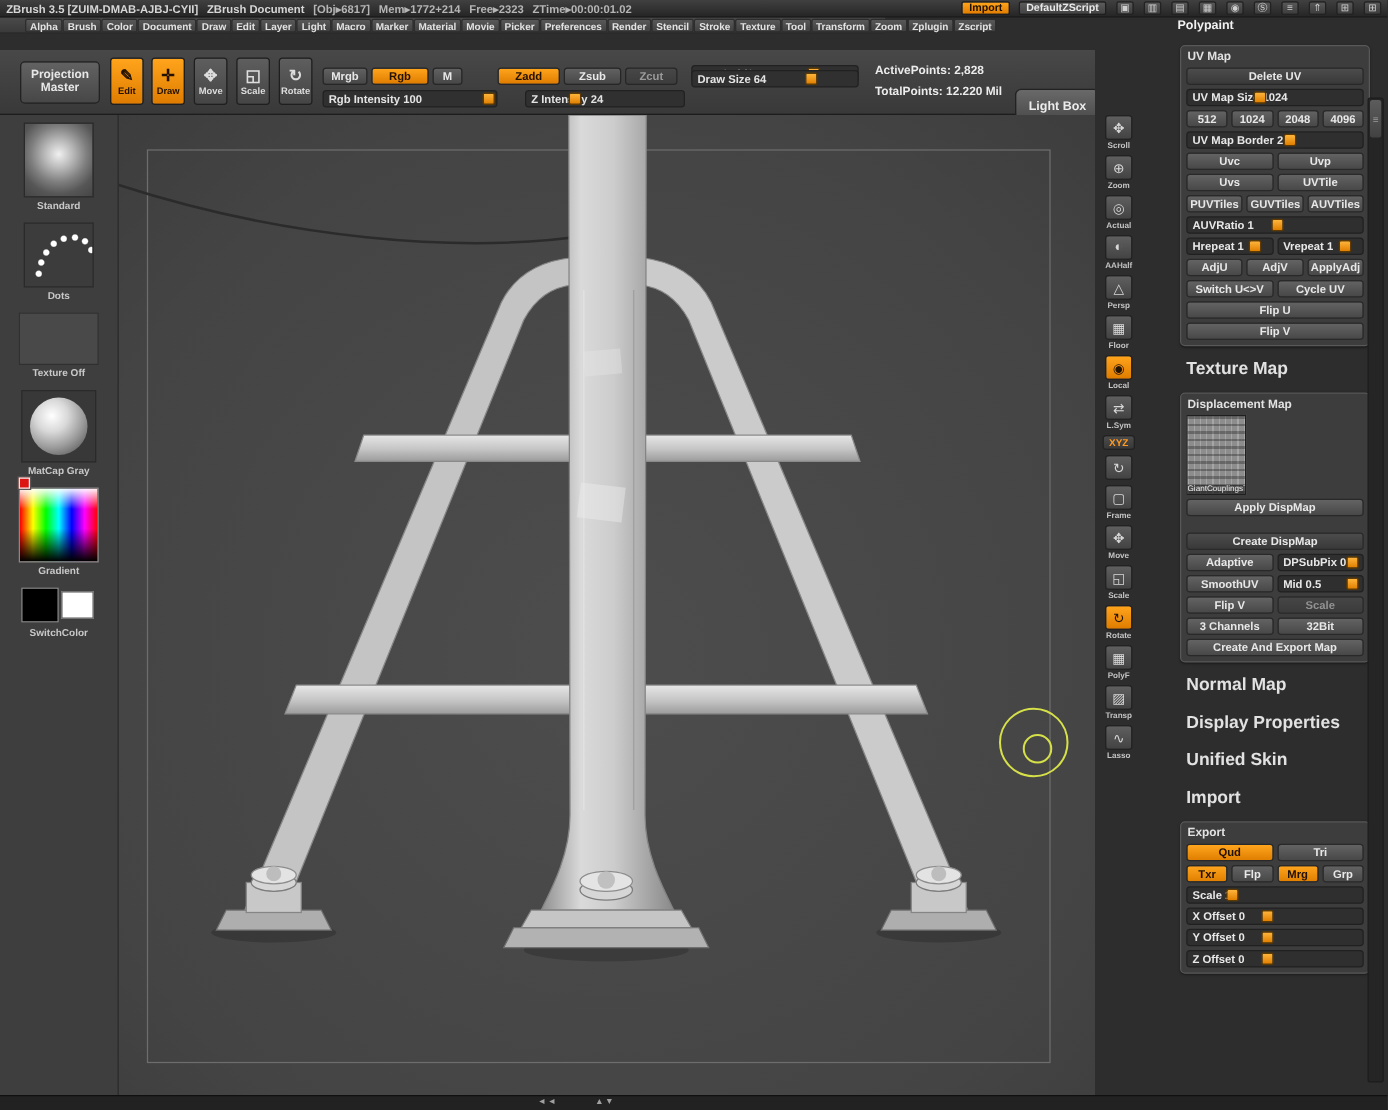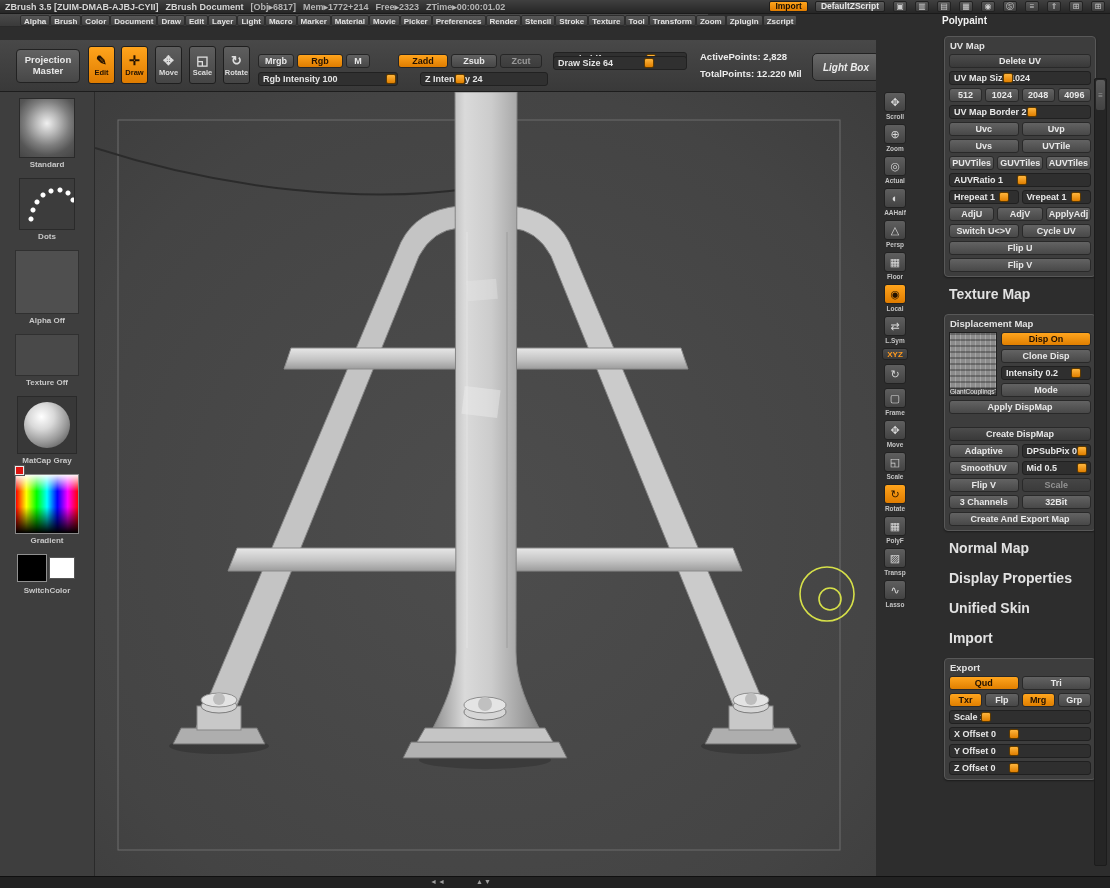--- a/index.html
+++ b/index.html
@@ -79,24 +79,24 @@
   .tslider {
     position:absolute; height:14px; background:#303030; border:1px solid #212121; border-radius:3px;
     font-size:9px; font-weight:bold; color:#e4e4e4; padding-left:4px; line-height:12px;
   }
   .tslider .h, .ps .h {
     position:absolute; top:1px; left:var(--p); width:10px; height:10px;
     background:linear-gradient(#ffb53c,#e07f00); border:1px solid #5e3a00; border-radius:2px;
   }
   .stat-text { position:absolute; font-size:9.5px; font-weight:bold; color:#ececec; }
   .lightbox-btn {
-    position:absolute; left:812px; top:13px; width:68px; height:28px; border-radius:5px;
+    position:absolute; left:812px; top:31px; width:68px; height:28px; border-radius:5px;
     background:linear-gradient(#696969,#484848); border:1px solid #222;
     color:#ececec; font-size:10px; font-weight:bold;
-    display:flex; align-items:center; justify-content:center;font-style:italic;
+    display:flex; align-items:center; justify-content:center;
   }
   
   .sidebar {
     position:absolute; top:92px; left:0; width:95px; height:784px;
     background:#3e3e3e; border-right:1px solid #2a2a2a;
     display:flex; flex-direction:column; align-items:center; padding-top:6px; gap:9px;
   }
   .si { position:relative; text-align:center; }
   .si .lab { font-size:8px; color:#c8c8c8; margin-top:2px; font-weight:bold; }
   .thumb-brush {
@@ -311,24 +311,20 @@
   </div>
 
   <div class="sidebar">
     <div class="si">
       <div class="thumb-brush"></div>
       <div class="lab">Standard</div>
     </div>
     <div class="si">
       <div class="thumb-dots"></div>
       <div class="lab">Dots</div>
-    </div>
-    <div class="si">
-      <div class="thumb-alpha"></div>
-      <div class="lab">Alpha Off</div>
     </div>
     <div class="si">
       <div class="thumb-texture"></div>
       <div class="lab">Texture Off</div>
     </div>
     <div class="si">
       <div class="thumb-matcap">
         <div class="matcap-sphere"></div>
       </div>
       <div class="lab">MatCap Gray</div>
@@ -531,26 +527,20 @@
       </div>
 
       <div class="sec-collapsed">Texture Map</div>
 
       <div class="section">
         <div class="sec-title">Displacement Map</div>
         <div class="drow">
           <div class="dthumb">
             <span class="tl">GiantCouplingsTo...</span>
           </div>
-          <div class="dcol">
-            <div class="pb orange">Disp On</div>
-            <div class="pb">Clone Disp</div>
-            <div class="ps" style="--p:78%"><span>Intensity 0.2</span><span class="h"></span></div>
-            <div class="pb">Mode</div>
-          </div>
         </div>
         <div class="prow">
             <div class="pb">Apply DispMap</div>
           </div>
         <div class="prow" style="margin-top:13px">
             <div class="pb dark">Create DispMap</div>
           </div>
         <div class="prow">
           <div class="pb">Adaptive</div>
           <div class="ps" style="--p:80%"><span>DPSubPix 0</span><span class="h"></span></div>

